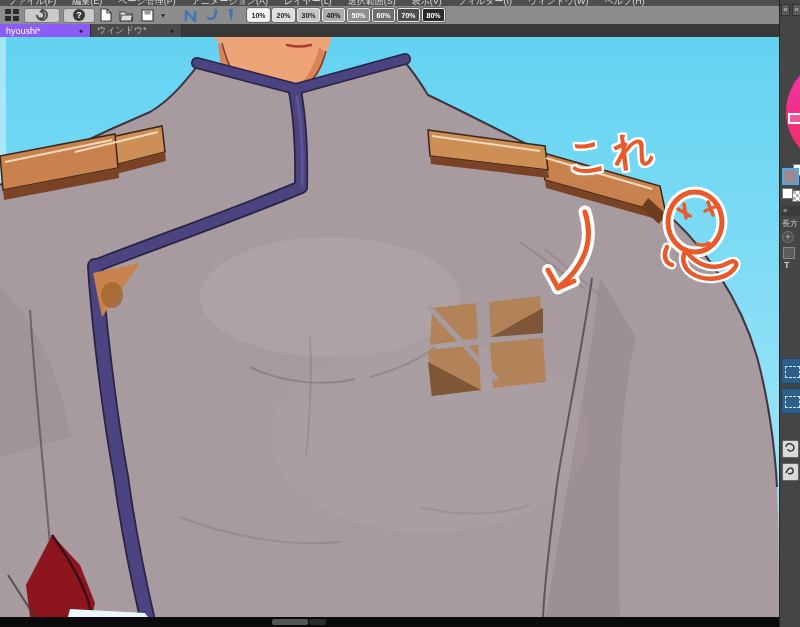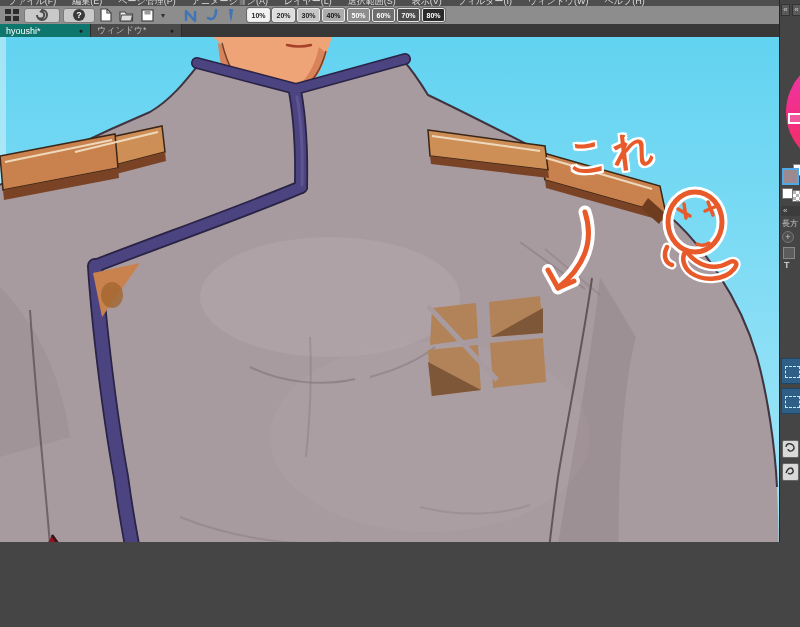--- a/index.html
+++ b/index.html
@@ -1,16 +1,16 @@
 <!DOCTYPE html>
 <html><head>
 <meta charset="utf-8">
 <style>
   html,body{margin:0;padding:0;background:#454545;font-family:"Liberation Sans",sans-serif;}
-  .app{position:relative;width:800px;height:542px;overflow:hidden;background:#454545;}
+  .app{position:relative;width:800px;height:627px;overflow:hidden;background:#454545;}
 
   
   .menubar{position:absolute;left:0;top:0;width:779px;height:6px;background:#4e4e4e;overflow:hidden;}
   .menubar-inner{display:flex;gap:16px;padding-left:8px;font-size:9px;color:#dedede;white-space:nowrap;transform:translateY(-5px);}
   .menubar-inner span{cursor:default;}
 
   
   .toolbar{position:absolute;left:0;top:6px;width:779px;height:18px;background:#8d8d8d;display:flex;align-items:center;gap:3px;padding-left:3px;box-sizing:border-box;}
   .tb-btn{height:15px;background:#c9c9c9;border:1px solid #7a7a7a;border-radius:3px;display:flex;align-items:center;justify-content:center;padding:0 4px;box-sizing:border-box;}
   .tb-flat{height:15px;display:flex;align-items:center;justify-content:center;padding:0 2px;}
@@ -25,21 +25,21 @@
   .op-btn:nth-child(3){background:#c5c5c5;color:#1d1d1d;}
   .op-btn:nth-child(4){background:#acacac;color:#111;}
   .op-btn:nth-child(5){background:#8e8e8e;color:#fff;}
   .op-btn:nth-child(6){background:#6e6e6e;color:#fff;}
   .op-btn:nth-child(7){background:#4d4d4d;color:#fff;}
   .op-btn:nth-child(8){background:#2a2a2a;color:#fff;}
 
   
   .tabbar{position:absolute;left:0;top:24px;width:779px;height:13px;background:#383838;display:flex;}
   .doc-tab{width:91px;height:13px;display:flex;align-items:center;justify-content:space-between;padding:0 7px 0 6px;box-sizing:border-box;font-size:9px;border-right:1px solid #2c2c2c;}
-  .doc-tab.active{background:#0f766e;color:#fff;}
+  .doc-tab.active{background:#8b5cf6;color:#fff;}
   .doc-tab.inactive{background:#4a4a4a;color:#bdbdbd;}
   .tab-dot{font-size:7px;color:#1e1e1e;line-height:1;}
 
   
   .canvas-area{position:absolute;left:0;top:37px;width:779px;height:580px;overflow:hidden;}
   .anno-text{position:absolute;left:567px;top:88px;font-size:40px;font-weight:bold;color:#e85a2a;transform:rotate(-7deg);letter-spacing:5px;
     text-shadow:-2px 0 0 #fff,2px 0 0 #fff,0 -2px 0 #fff,0 2px 0 #fff,-2px -2px 0 #fff,2px 2px 0 #fff,-2px 2px 0 #fff,2px -2px 0 #fff,0 0 4px #fff;}
 
   
   .right-panel{position:absolute;left:779px;top:0;width:21px;height:627px;background:#454545;border-left:1px solid #262626;box-sizing:border-box;}

